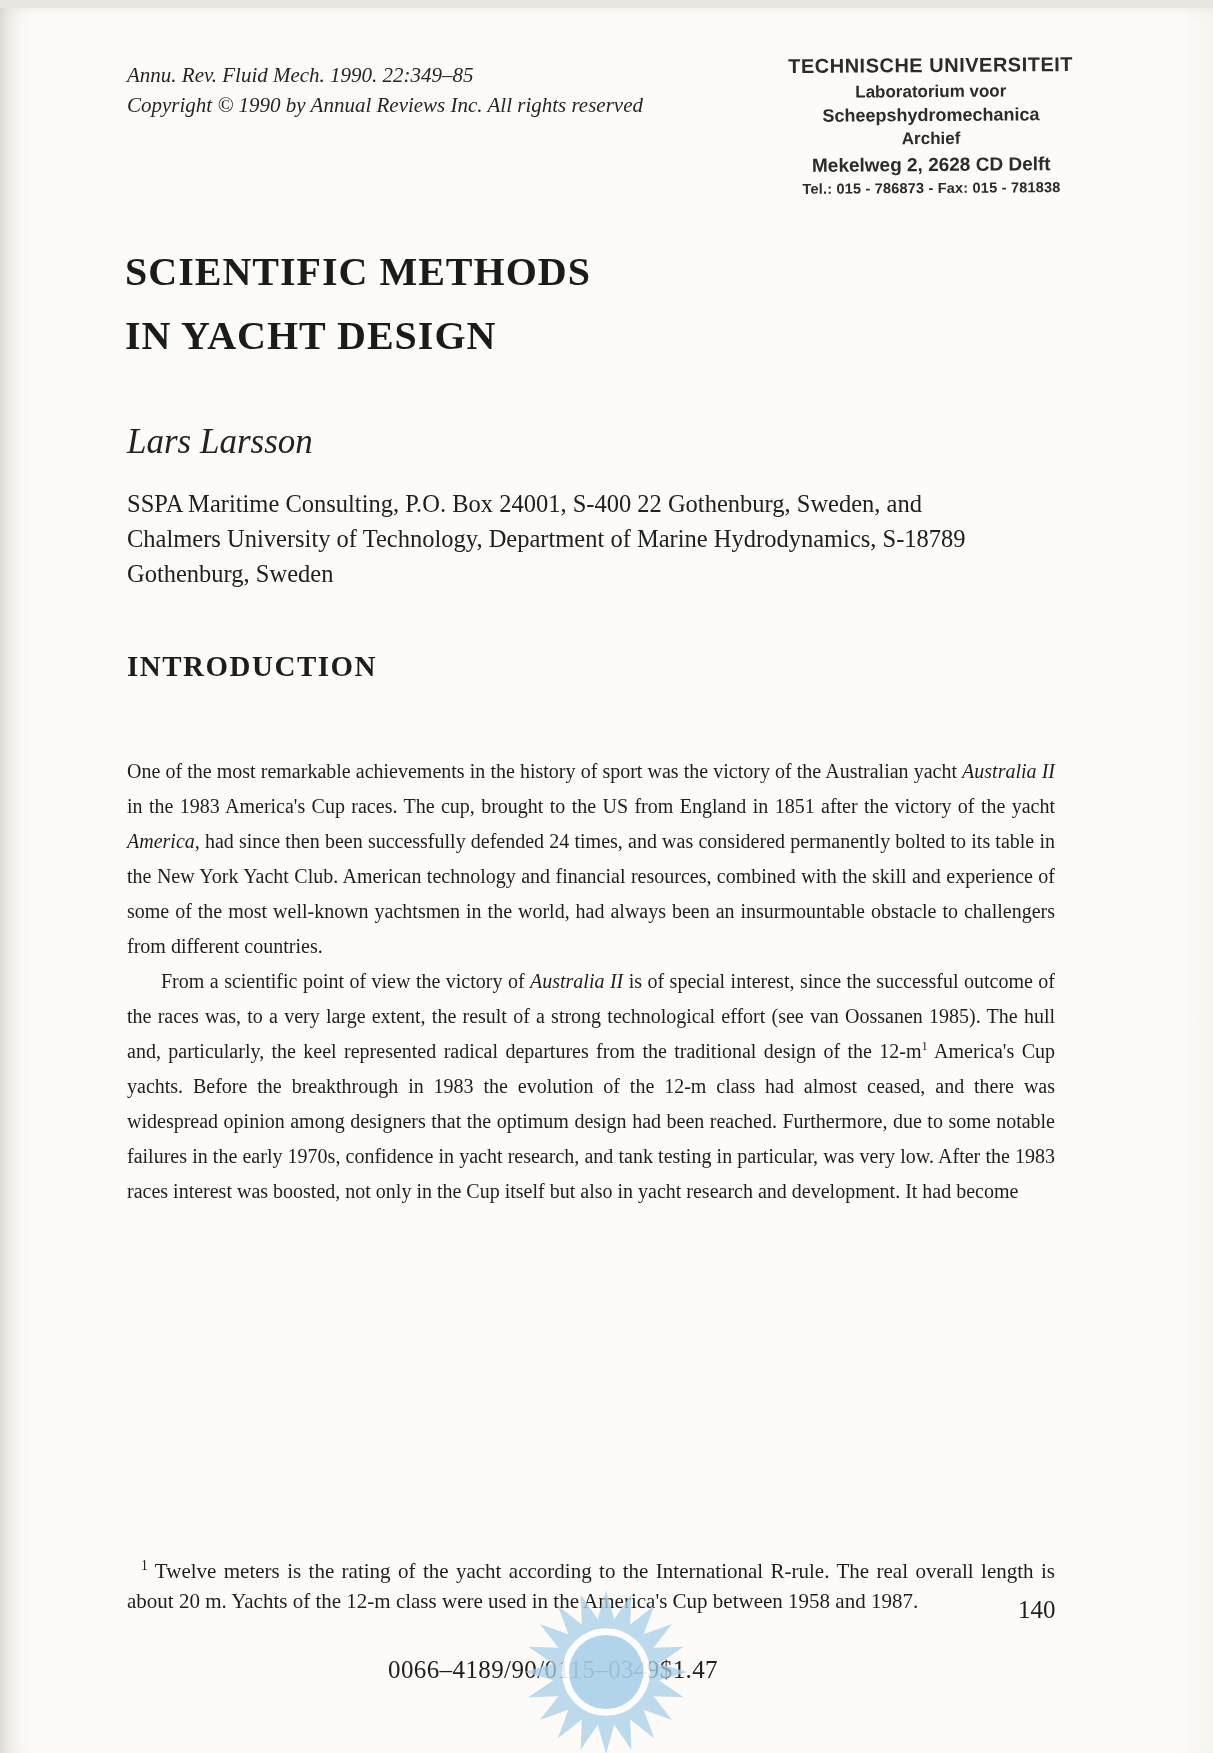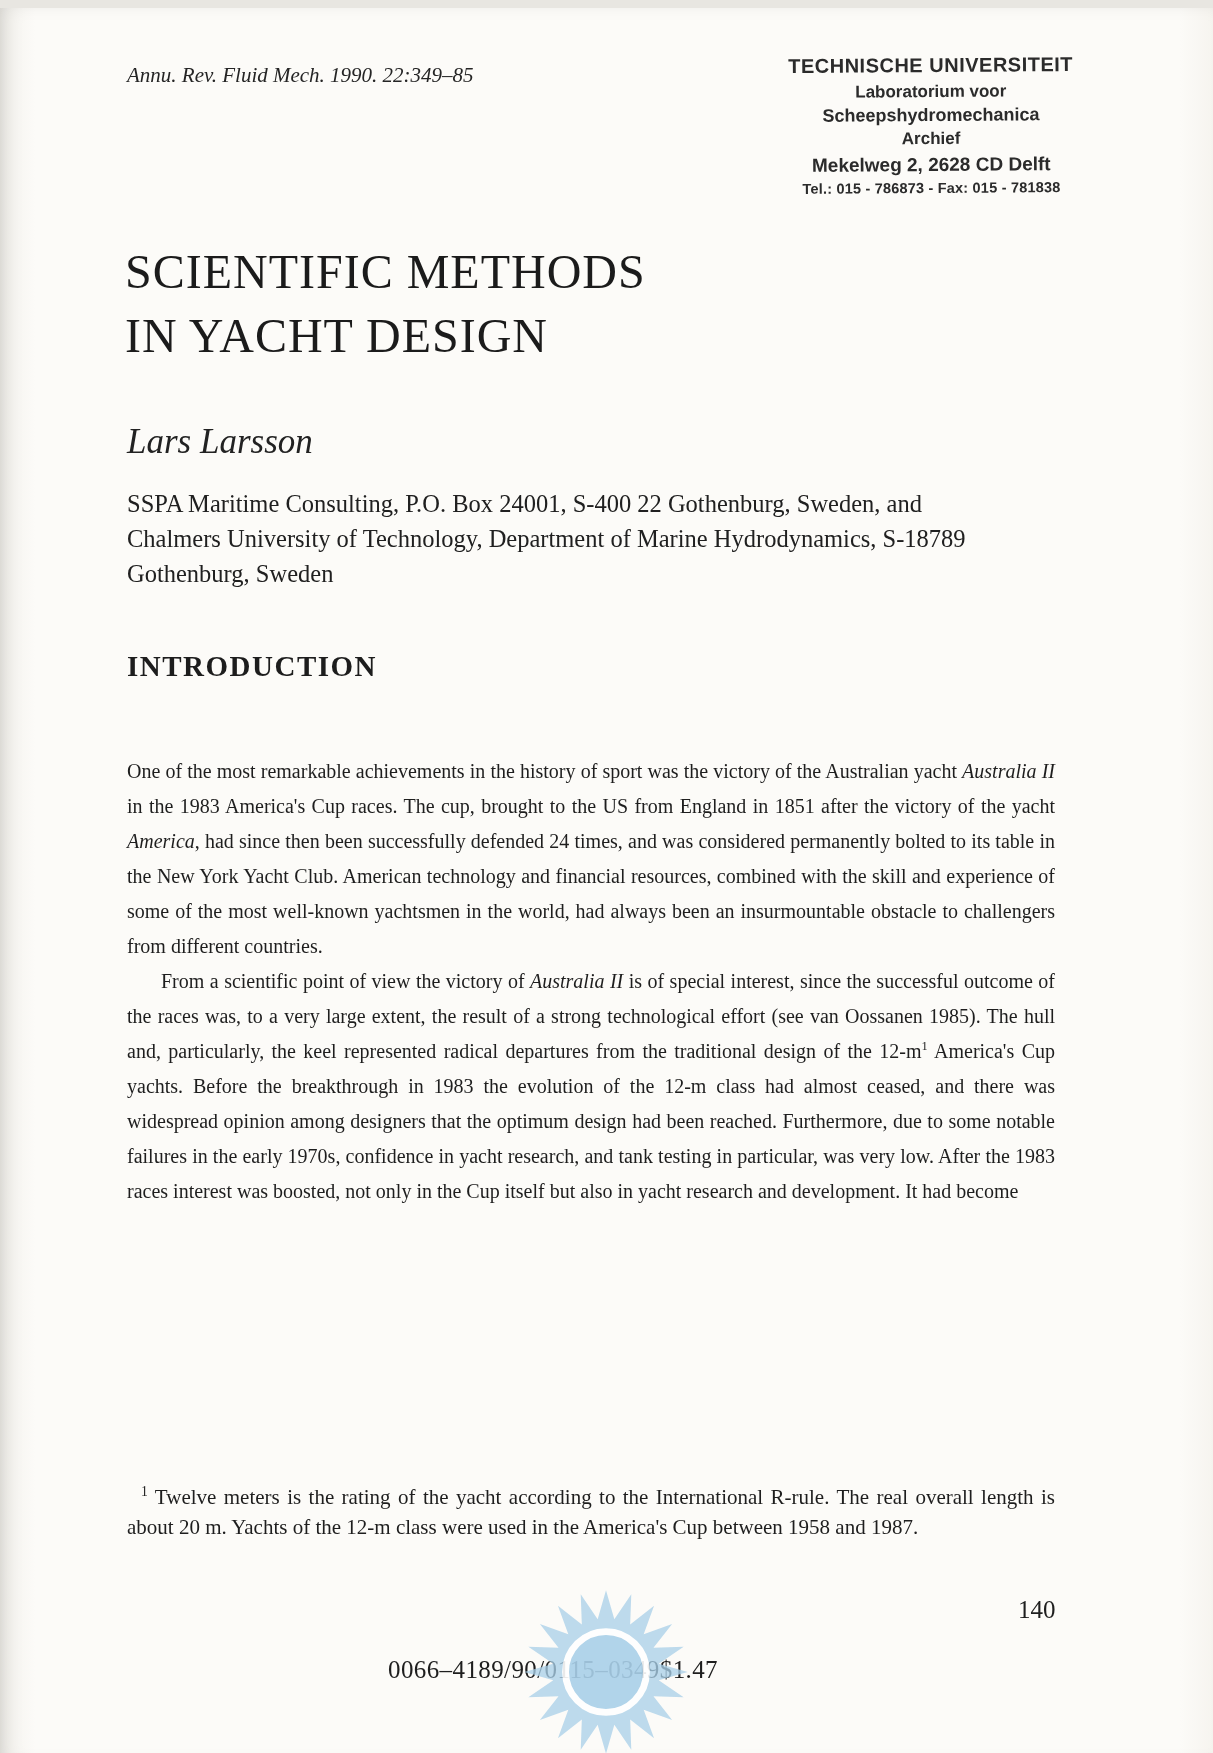--- a/index.html
+++ b/index.html
@@ -43,22 +43,22 @@
   .stamp .s2 { font-size: 18px; font-weight: 700; margin-bottom: 3px; }
   .stamp .s3 { font-size: 17px; font-weight: 700; margin-bottom: 5px; }
   .stamp .s4 { font-size: 19px; font-weight: 700; margin-bottom: 4px; }
   .stamp .s5 { font-size: 14.5px; font-weight: 600; letter-spacing: 0.2px; }
 
   
   .paper-title {
     position: absolute;
     left: 125px;
     top: 232px;
-    font-size: 48px;
-    font-weight: 400;
+    font-size: 40px;
+    font-weight: 700;
     letter-spacing: 1px;
     line-height: 64px;
     color: #1b1b1b;
   }
   .paper-title span { display: block; }
 
   .author {
     position: absolute;
     left: 127px;
     top: 414px;
@@ -99,21 +99,21 @@
     color: #1e1e1e;
     font-family: Liberation Serif, serif;
   }
   .body-text p { margin: 0; }
   .body-text p.indent { text-indent: 34px; }
   .body-text sup { font-size: 0.62em; line-height: 0; }
 
   .footnote {
     position: absolute;
     left: 127px;
-    top: 1474px;
+    top: 1548px;
     width: 928px;
     font-size: 21px;
     line-height: 30px;
     text-align: justify;
     text-indent: 14px;
     color: #1e1e1e;
   }
   .footnote sup { font-size: 0.65em; line-height: 0; }
 
   .page-number {
@@ -159,20 +159,21 @@
     text-shadow: 0 0 1px rgba(96,156,200,0.5);
   }
 </style>
 </head>
 <body>
 
 <div class="page">
 
   <div class="journal-info">
     <div>Annu. Rev. Fluid Mech. 1990. 22:349–85</div>
+    <div>Copyright © 1990 by Annual Reviews Inc. All rights reserved</div>
   </div>
 
   <div class="stamp">
     <div class="s0">TECHNISCHE UNIVERSITEIT</div>
     <div class="s1">Laboratorium voor</div>
     <div class="s2">Scheepshydromechanica</div>
     <div class="s3">Archief</div>
     <div class="s4">Mekelweg 2, 2628 CD Delft</div>
     <div class="s5">Tel.: 015 - 786873 - Fax: 015 - 781838</div>
   </div>

